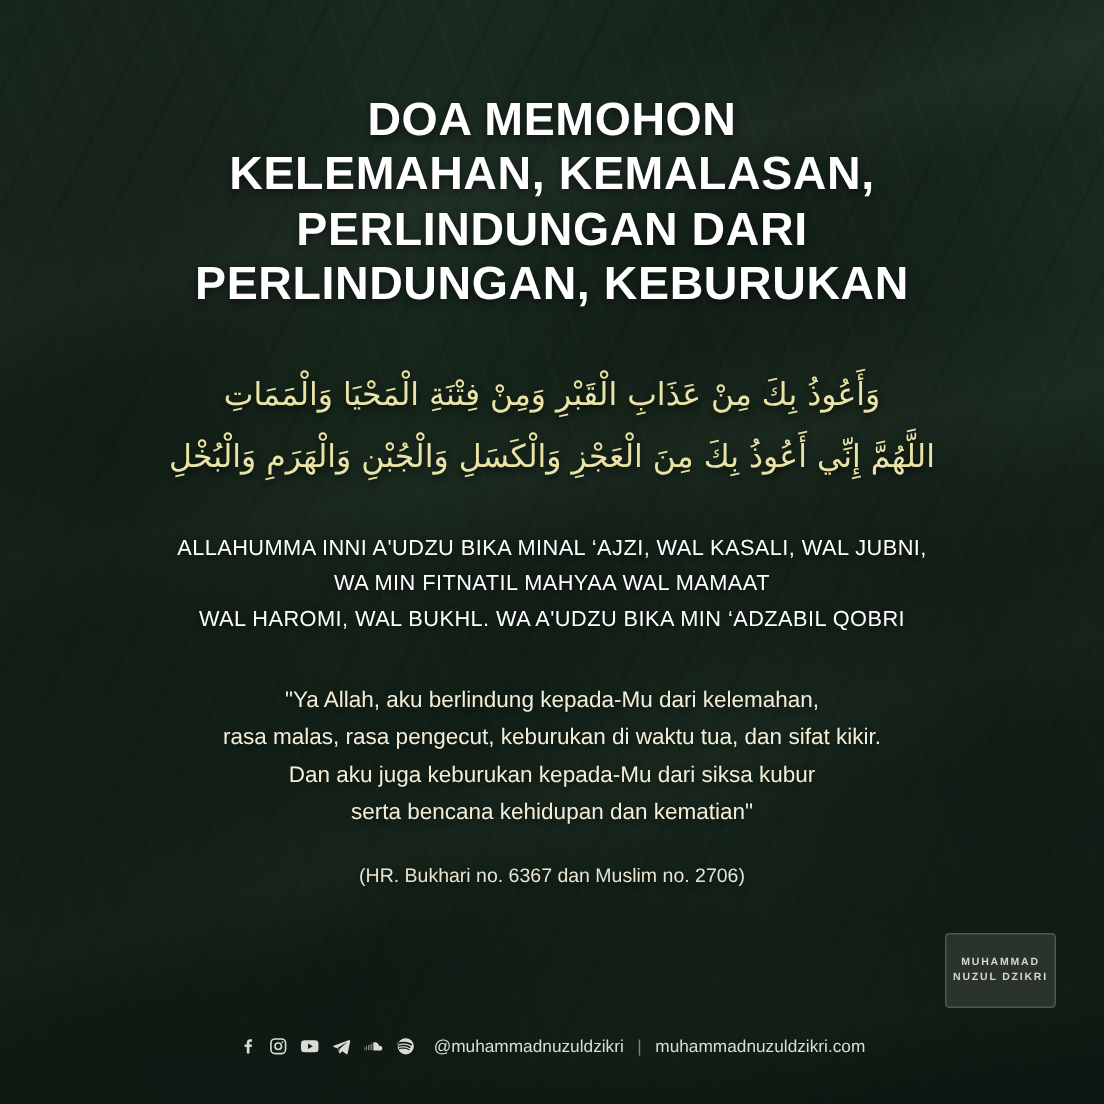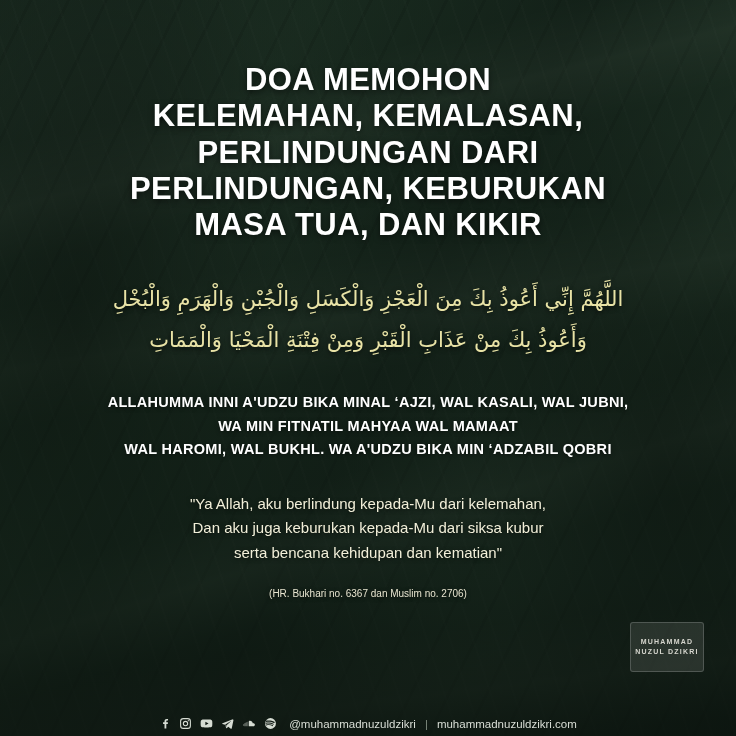--- a/index.html
+++ b/index.html
@@ -117,42 +117,42 @@
   }
 
   
   .translit {
     margin-top: 30px;
     text-align: center;
     color: #ffffff;
     font-size: 14.5px;
     line-height: 1.62;
     letter-spacing: 0.3px;
-    font-weight: bold;
+    font-weight: normal;
     text-shadow: 0 1px 4px rgba(0,0,0,0.55);
   }
   .translit .line { display: block; }
 
   
   .translation {
     margin-top: 30px;
     text-align: center;
     color: #f2efd9;
     font-size: 15px;
     line-height: 1.65;
     text-shadow: 0 1px 4px rgba(0,0,0,0.5);
   }
   .translation .line { display: block; }
 
   
   .source {
     margin-top: 22px;
     text-align: center;
     color: #e7e4cf;
-    font-size: 10px;
+    font-size: 13px;
     text-shadow: 0 1px 4px rgba(0,0,0,0.5);
   }
 
   
   .logo-badge {
     position: absolute;
     right: 32px;
     bottom: 64px;
     width: 72px;
     height: 48px;
@@ -170,21 +170,21 @@
     font-size: 7px;
     letter-spacing: 1.2px;
     line-height: 1.5;
     font-weight: bold;
   }
 
   
   .footer {
     position: absolute;
     left: 0; right: 0;
-    bottom: 6px;
+    bottom: 32px;
     z-index: 4;
     display: flex;
     align-items: center;
     justify-content: center;
     gap: 9px;
     color: #cfd6cc;
     font-size: 11.5px;
   }
   .social {
     display: flex;
@@ -214,36 +214,36 @@
 
   <div class="overlay"></div>
 
   <div class="content">
 
     <div class="title">
       <span class="line">DOA MEMOHON</span>
       <span class="line">KELEMAHAN, KEMALASAN,</span>
       <span class="line">PERLINDUNGAN DARI</span>
       <span class="line">PERLINDUNGAN, KEBURUKAN</span>
-      <span class="line">MASA TUA, DAN KIKIR</span>
     </div>
 
     <div class="arabic-block">
+      <span class="arabic-line">وَأَعُوذُ بِكَ مِنْ عَذَابِ الْقَبْرِ وَمِنْ فِتْنَةِ الْمَحْيَا وَالْمَمَاتِ</span>
       <span class="arabic-line">اللَّهُمَّ إِنِّي أَعُوذُ بِكَ مِنَ الْعَجْزِ وَالْكَسَلِ وَالْجُبْنِ وَالْهَرَمِ وَالْبُخْلِ</span>
-      <span class="arabic-line">وَأَعُوذُ بِكَ مِنْ عَذَابِ الْقَبْرِ وَمِنْ فِتْنَةِ الْمَحْيَا وَالْمَمَاتِ</span>
     </div>
 
     <div class="translit">
       <span class="line">ALLAHUMMA INNI A'UDZU BIKA MINAL ‘AJZI, WAL KASALI, WAL JUBNI,</span>
       <span class="line">WA MIN FITNATIL MAHYAA WAL MAMAAT</span>
       <span class="line">WAL HAROMI, WAL BUKHL. WA A'UDZU BIKA MIN ‘ADZABIL QOBRI</span>
     </div>
 
     <div class="translation">
       <span class="line">"Ya Allah, aku berlindung kepada-Mu dari kelemahan,</span>
+      <span class="line">rasa malas, rasa pengecut, keburukan di waktu tua, dan sifat kikir.</span>
       <span class="line">Dan aku juga keburukan kepada-Mu dari siksa kubur</span>
       <span class="line">serta bencana kehidupan dan kematian"</span>
     </div>
 
     <div class="source">(HR. Bukhari no. 6367 dan Muslim no. 2706)</div>
   </div>
 
   <div class="logo-badge">
     <span class="l1">MUHAMMAD</span>
     <span class="l2">NUZUL DZIKRI</span>

